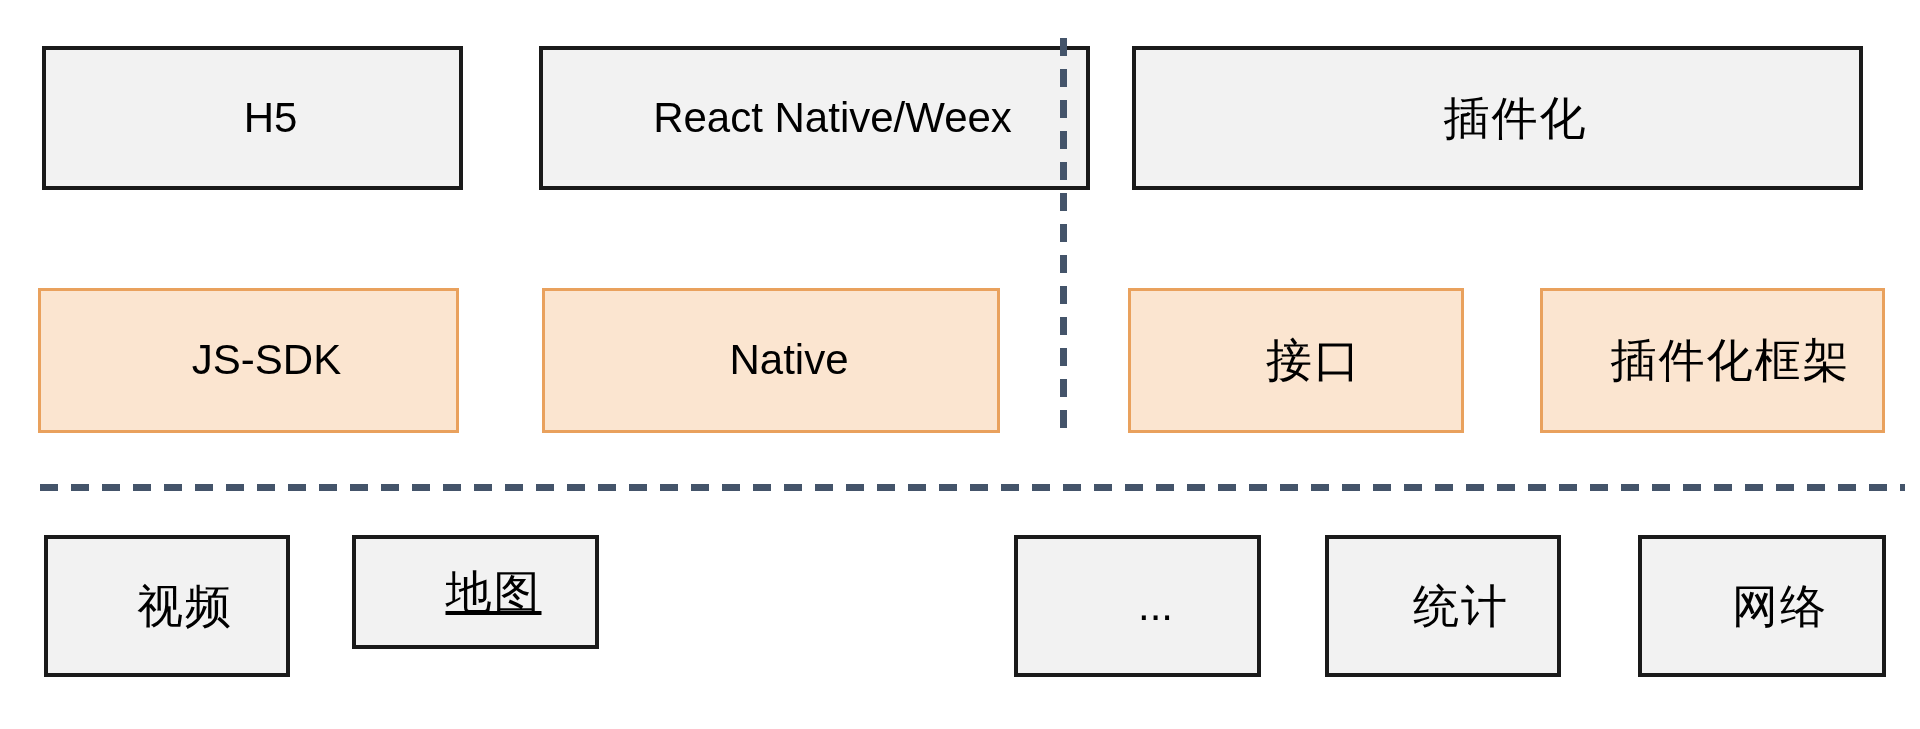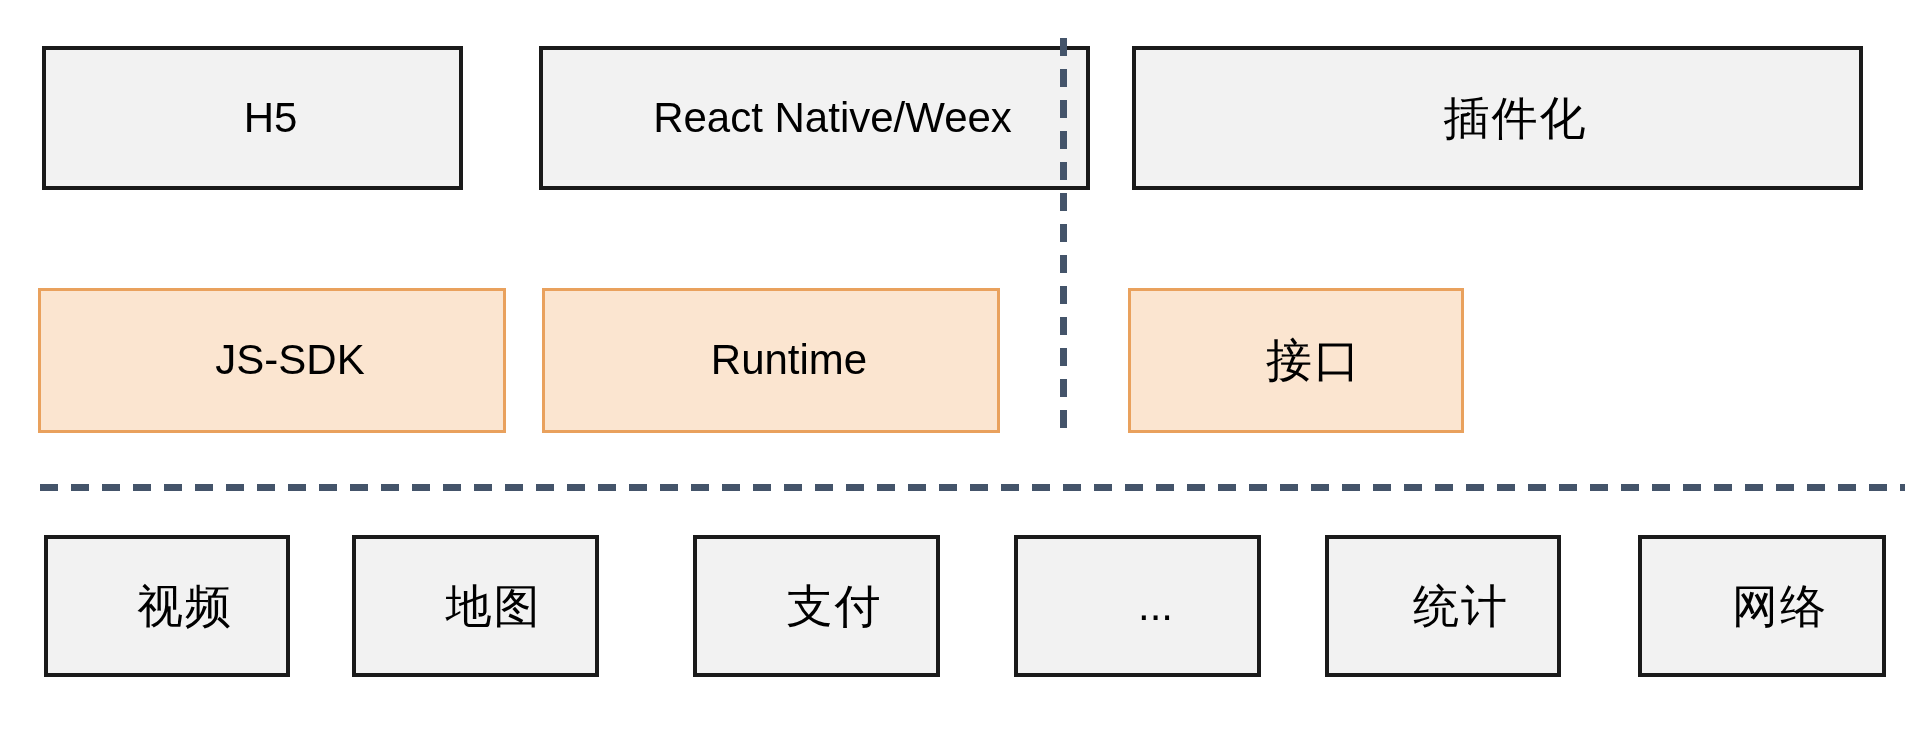--- a/index.html
+++ b/index.html
@@ -42,27 +42,27 @@
     font-family: "DejaVu Serif", "Liberation Serif", serif;
     font-size: 46px;
     letter-spacing: 2px;
     text-align: right;
   }
   
   #box-h5        { left: 42px;   top: 46px;  width: 421px; height: 144px; }
   #box-rnw       { left: 539px;  top: 46px;  width: 551px; height: 144px; }
   #box-plugin    { left: 1132px; top: 46px;  width: 731px; height: 144px; }
   
-  #box-jssdk     { left: 38px;   top: 288px; width: 468px; height: 145px; }
+  #box-jssdk     { left: 38px;   top: 288px; width: 421px; height: 145px; }
   #box-runtime   { left: 542px;  top: 288px; width: 458px; height: 145px; }
   #box-api       { left: 1128px; top: 288px; width: 336px; height: 145px; }
   #box-pframe    { left: 1540px; top: 288px; width: 345px; height: 145px; }
   
   #box-video     { left: 44px;   top: 535px; width: 246px; height: 142px; }
-  #box-map       { left: 352px;  top: 535px; width: 247px; height: 142px; }
+  #box-map       { left: 352px;  top: 535px; width: 247px; height: 114px; text-decoration: underline; }
   #box-payment   { left: 693px;  top: 535px; width: 247px; height: 142px; }
   #box-ellipsis  { left: 1014px; top: 535px; width: 247px; height: 142px; }
   #box-stats     { left: 1325px; top: 535px; width: 236px; height: 142px; }
   #box-network   { left: 1638px; top: 535px; width: 248px; height: 142px; }
   
   .vline {
     position: absolute;
     left: 1060px; top: 38px;
     width: 7px; height: 399px;
     background: repeating-linear-gradient(
@@ -88,32 +88,32 @@
   <div class="box gray latin" id="box-h5">H5</div>
 
   <div class="box gray latin" id="box-rnw">React Native/Weex</div>
 
   <div class="box gray cjk" id="box-plugin">插件化</div>
 
   <div class="vline"></div>
 
   <div class="box orange latin" id="box-jssdk">JS-SDK</div>
 
-  <div class="box orange latin" id="box-runtime">Runtime</div>
+  <div class="box orange latin" id="box-runtime">Native</div>
 
   <div class="box orange cjk" id="box-api">接口</div>
 
+  <div class="box orange cjk" id="box-pframe">插件化框架</div>
 
   <div class="hline"></div>
 
   <div class="box gray cjk" id="box-video">视频</div>
 
   <div class="box gray cjk" id="box-map">地图</div>
 
-  <div class="box gray cjk" id="box-payment">支付</div>
 
   <div class="box gray latin" id="box-ellipsis">...</div>
 
   <div class="box gray cjk" id="box-stats">统计</div>
 
   <div class="box gray cjk" id="box-network">网络</div>
 
 </div>
 
 </body></html>

